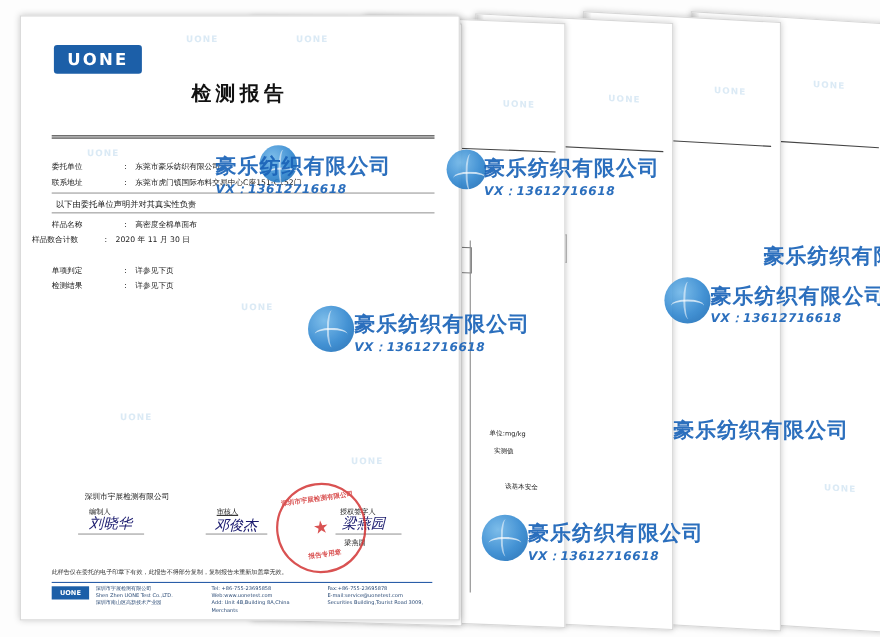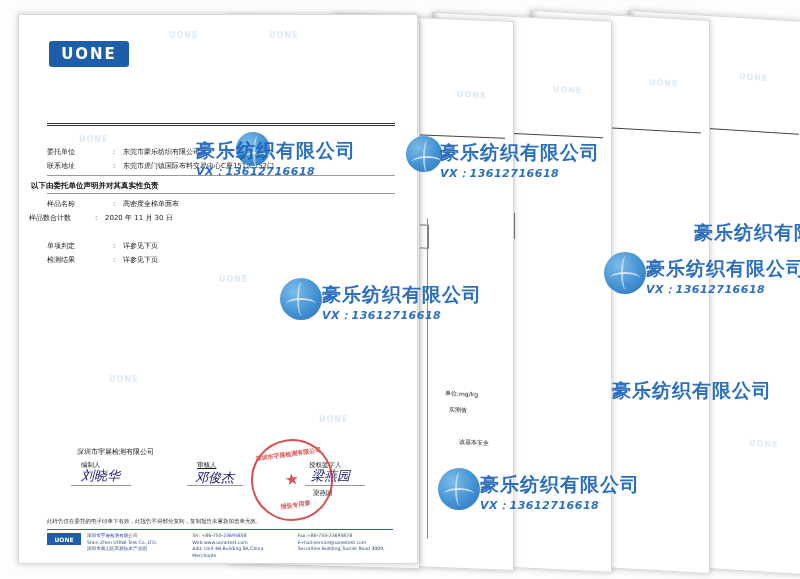--- a/index.html
+++ b/index.html
@@ -63,21 +63,21 @@
     display:flex;justify-content:space-between;font-size:7px;color:#222;
   }
   .hdr-rule{position:absolute;left:28px;right:22px;top:108px;border-top:1px solid #333;}
   .hdr-rule2{position:absolute;left:28px;right:22px;top:110px;border-top:1px solid #333;}
 
   .kv{position:absolute;font-size:7px;color:#222;white-space:nowrap;}
   .kv .k{display:inline-block;width:66px;}
   .kv .sep{display:inline-block;width:10px;}
 
   .sec-title{
-    position:absolute;left:12px;font-size:7.5px;color:#111;font-weight:bold;
+    position:absolute;left:32px;font-size:7.5px;color:#111;font-weight:normal;
   }
   .thinline{position:absolute;border-top:1px solid #9a9a9a;}
 
   
   .sig-company{position:absolute;left:58px;top:432px;font-size:7px;color:#222;}
   .sig-lbl{position:absolute;font-size:6.5px;color:#222;}
   .sig-script{
     position:absolute;font-family:"DejaVu Serif","Liberation Serif",serif;
     font-size:13px;color:#1a1a6e;font-style:italic;
   }
@@ -248,20 +248,21 @@
       <div class="wmtile" style="left:130px;top:74px;">UONE</div>
       <div class="wmtile" style="left:44px;top:320px;">UONE</div>
       <div class="wmtile" style="left:120px;top:470px;">UONE</div>
     </div>
   </div>
 
   <div class="page" id="page1">
 
     <div class="logo">UONE</div>
 
+    <div class="doc-title">检测报告</div>
 
     <div class="hdr-rule"></div>
     <div class="hdr-rule2"></div>
 
     <div class="kv" style="left:28px;top:132px;">
       <span class="k">委托单位</span><span class="sep">:</span><span>东莞市豪乐纺织有限公司</span>
     </div>
     <div class="kv" style="left:28px;top:146px;">
       <span class="k">联系地址</span><span class="sep">:</span><span>东莞市虎门镇国际布料交易中心C座151-C152门</span>
     </div>

